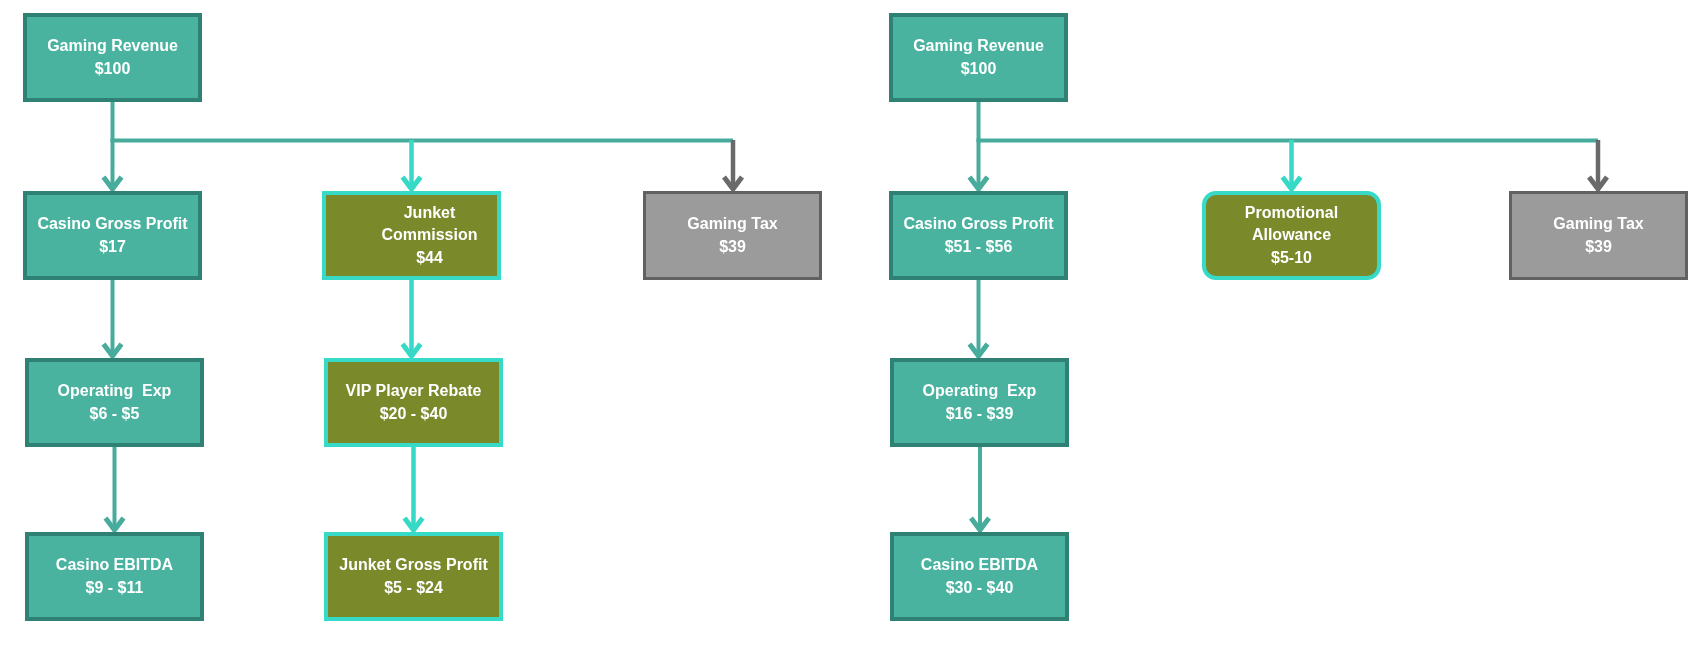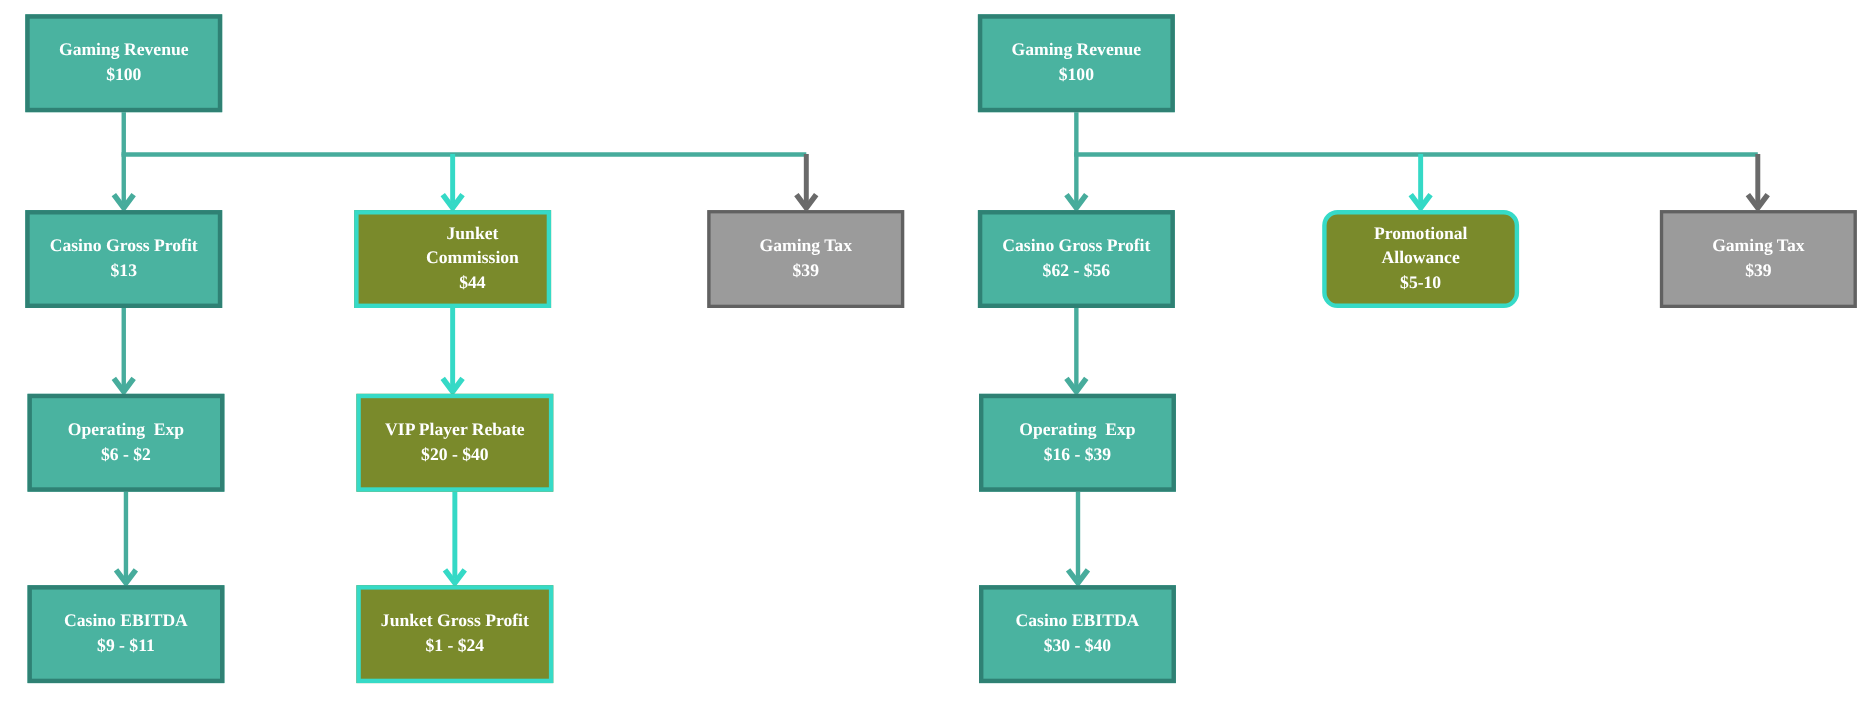--- a/index.html
+++ b/index.html
@@ -1,21 +1,21 @@
 <!DOCTYPE html>
 <html><head>
 <meta charset="utf-8">
 <style>
   html, body { margin: 0; padding: 0; background: #ffffff; }
   .canvas {
     position: relative;
     width: 1702px;
     height: 656px;
     background: #ffffff;
-    font-family: Liberation Serif, serif;
+    font-family: Liberation Sans, sans-serif;
     overflow: hidden;
   }
   .connectors {
     position: absolute;
     left: 0; top: 0;
     width: 1702px; height: 656px;
   }
   .node {
     position: absolute;
     box-sizing: border-box;
@@ -102,56 +102,56 @@
     </g>
   </svg>
 
   <div>
     <div class="node node-teal" style="left:23px; top:13px;">
       <div class="node-title">Gaming Revenue</div>
       <div class="node-value">$100</div>
     </div>
     <div class="node node-teal" style="left:23px; top:191px;">
       <div class="node-title">Casino Gross Profit</div>
-      <div class="node-value">$13</div>
+      <div class="node-value">$17</div>
     </div>
     <div class="node node-olive" style="left:322px; top:191px;padding-left:36px;">
       <div class="node-title">Junket Commission</div>
       <div class="node-value">$44</div>
     </div>
     <div class="node node-gray" style="left:643px; top:191px;">
       <div class="node-title">Gaming Tax</div>
       <div class="node-value">$39</div>
     </div>
     <div class="node node-teal" style="left:25px; top:358px;">
       <div class="node-title">Operating  Exp</div>
-      <div class="node-value">$6 - $2</div>
+      <div class="node-value">$6 - $5</div>
     </div>
     <div class="node node-olive" style="left:324px; top:358px;justify-content:center;">
       <div class="node-title">VIP Player Rebate</div>
       <div class="node-value">$20 - $40</div>
     </div>
     <div class="node node-teal" style="left:25px; top:532px;">
       <div class="node-title">Casino EBITDA</div>
       <div class="node-value">$9 - $11</div>
     </div>
     <div class="node node-olive" style="left:324px; top:532px;">
       <div class="node-title">Junket Gross Profit</div>
-      <div class="node-value">$1 - $24</div>
+      <div class="node-value">$5 - $24</div>
     </div>
   </div>
 
   <div>
     <div class="node node-teal" style="left:889px; top:13px;">
       <div class="node-title">Gaming Revenue</div>
       <div class="node-value">$100</div>
     </div>
     <div class="node node-teal" style="left:889px; top:191px;">
       <div class="node-title">Casino Gross Profit</div>
-      <div class="node-value">$62 - $56</div>
+      <div class="node-value">$51 - $56</div>
     </div>
     <div class="node node-olive" style="left:1202px; top:191px;border-radius:14px;">
       <div class="node-title">Promotional
 Allowance</div>
       <div class="node-value">$5-10</div>
     </div>
     <div class="node node-gray" style="left:1509px; top:191px;">
       <div class="node-title">Gaming Tax</div>
       <div class="node-value">$39</div>
     </div>

